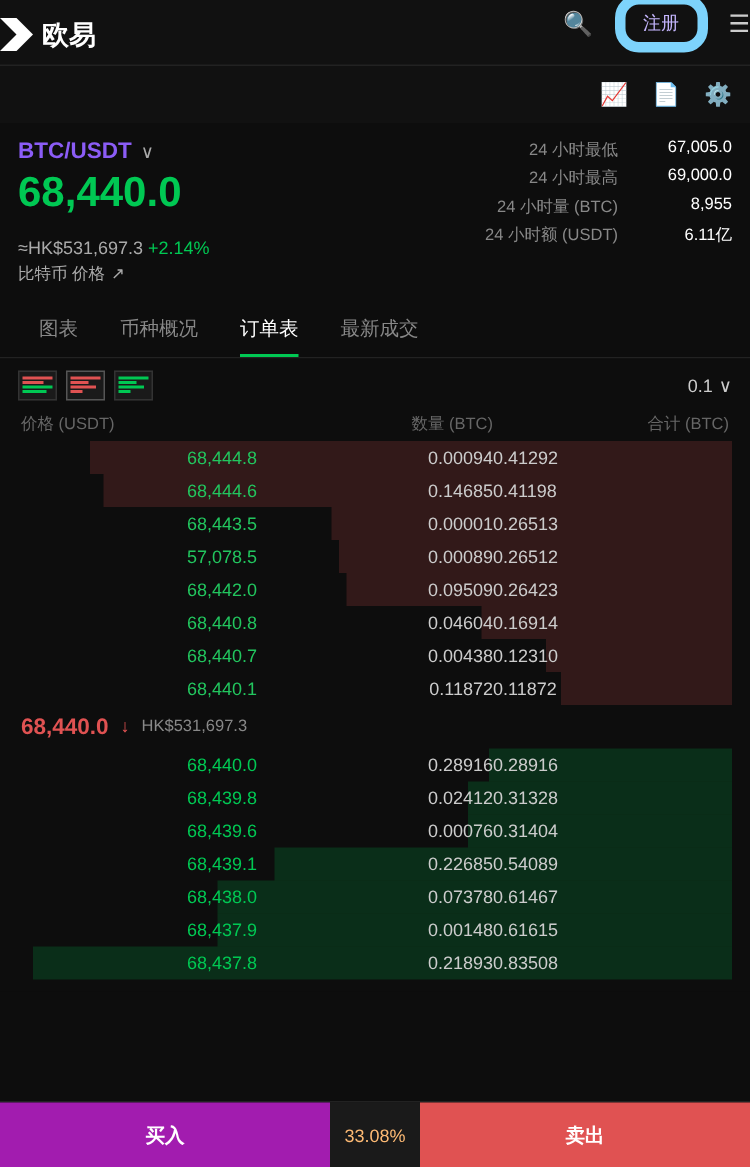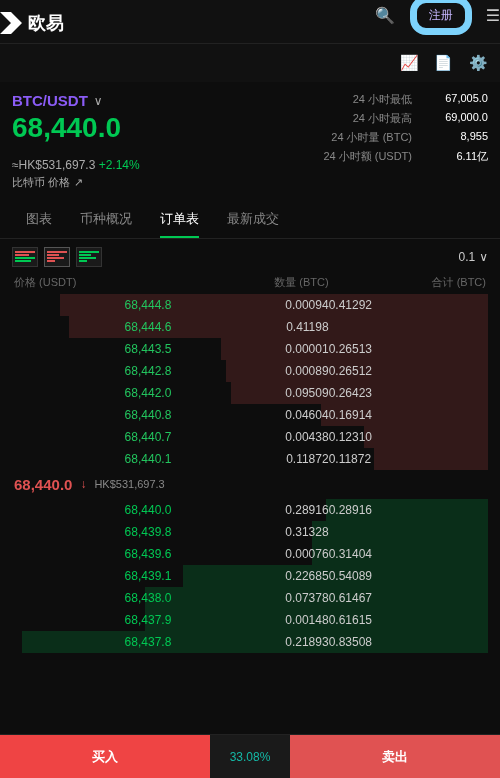--- a/index.html
+++ b/index.html
@@ -282,30 +282,30 @@
     .bottom-btn {
       flex: 1;
       display: flex;
       align-items: center;
       justify-content: center;
       font-size: 13px;
       font-weight: 600;
       cursor: pointer;
       border: none;
     }
-    .bottom-btn.buy { background: #ef4444; color: #fff; }
+    .bottom-btn.buy { background: #a21caf; color: #fff; }
     .bottom-btn.sell { background: #e05252; color: #fff; }
     .bottom-pct {
-      width: 80px;
+      width: 60px;
       background: #1a1a1a;
       display: flex;
       align-items: center;
       justify-content: center;
       font-size: 12px;
-      color: #14b8a6;
+      color: #fdba74;
     }
   </style>
 </head>
 <body>
 
 <div class="header">
   <div class="header-logo">
     <div class="logo-icon"></div>
     <span>欧易</span>
   </div>
@@ -409,31 +409,32 @@
   <div id="ask-rows">
       <div class="ob-row">
     <div class="bg-bar" style="width:90%;background:#e05252;"></div>
     <span class="price-col">68,444.8</span>
     <span class="qty-col">0.00094</span>
     <span class="total-col">0.41292</span>
   </div>
       <div class="ob-row">
     <div class="bg-bar" style="width:88%;background:#e05252;"></div>
     <span class="price-col">68,444.6</span>
+    <span class="qty-col">0.14685</span>
     <span class="total-col">0.41198</span>
   </div>
       <div class="ob-row">
     <div class="bg-bar" style="width:56%;background:#e05252;"></div>
     <span class="price-col">68,443.5</span>
     <span class="qty-col">0.00001</span>
     <span class="total-col">0.26513</span>
   </div>
       <div class="ob-row">
     <div class="bg-bar" style="width:55%;background:#e05252;"></div>
-    <span class="price-col">68,442.8</span>
+    <span class="price-col">57,078.5</span>
     <span class="qty-col">0.00089</span>
     <span class="total-col">0.26512</span>
   </div>
       <div class="ob-row">
     <div class="bg-bar" style="width:54%;background:#e05252;"></div>
     <span class="price-col">68,442.0</span>
     <span class="qty-col">0.09509</span>
     <span class="total-col">0.26423</span>
   </div>
       <div class="ob-row">
@@ -465,20 +466,21 @@
   <div id="bid-rows">
       <div class="ob-row green-row">
     <div class="bg-bar" style="width:34%;background:#00c853;"></div>
     <span class="price-col">68,440.0</span>
     <span class="qty-col">0.28916</span>
     <span class="total-col">0.28916</span>
   </div>
       <div class="ob-row green-row">
     <div class="bg-bar" style="width:37%;background:#00c853;"></div>
     <span class="price-col">68,439.8</span>
+    <span class="qty-col">0.02412</span>
     <span class="total-col">0.31328</span>
   </div>
       <div class="ob-row green-row">
     <div class="bg-bar" style="width:37%;background:#00c853;"></div>
     <span class="price-col">68,439.6</span>
     <span class="qty-col">0.00076</span>
     <span class="total-col">0.31404</span>
   </div>
       <div class="ob-row green-row">
     <div class="bg-bar" style="width:64%;background:#00c853;"></div>

